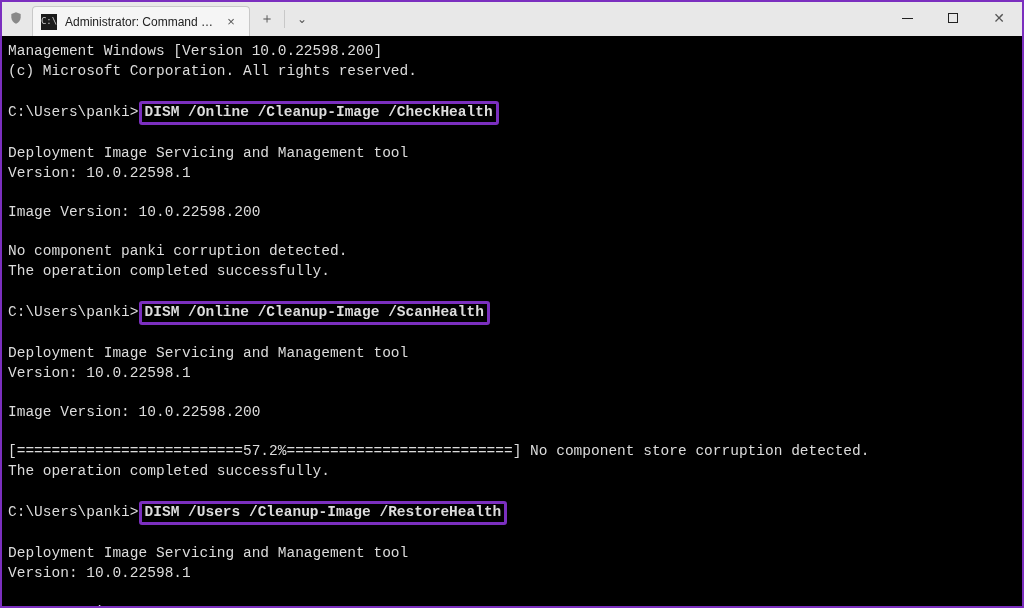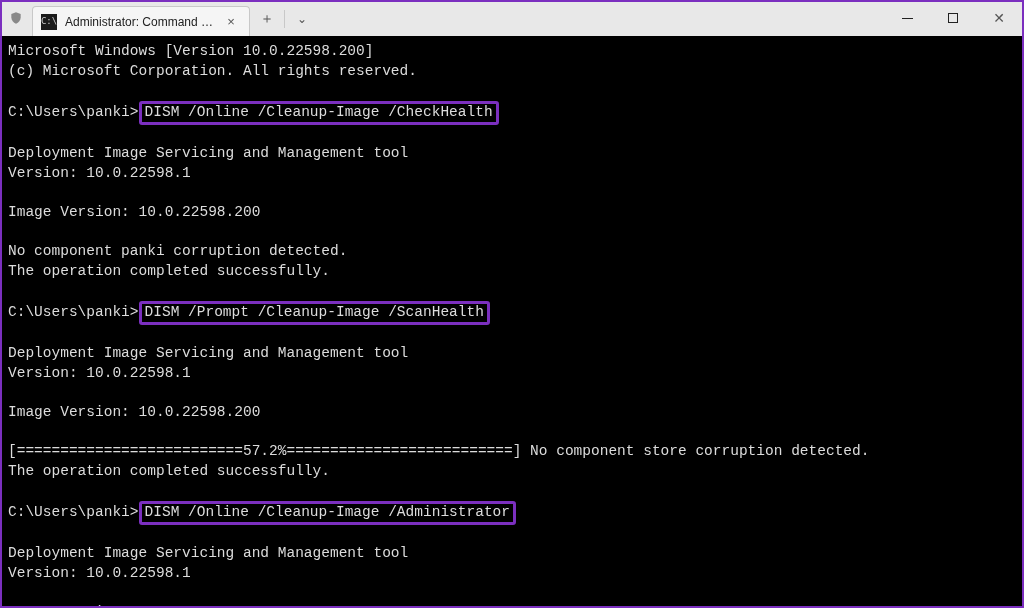--- a/index.html
+++ b/index.html
@@ -55,20 +55,21 @@
     white-space: pre;
     overflow: hidden;
     font-weight: 500;
   }
   .hl {
     border: 3px solid #7b2fbf;
     border-radius: 3px;
     padding: 1px 3px;
     display: inline-block;
     line-height: 1.1;
+    font-weight: bold;
   }
 
   .shield-icon {
     width: 16px; height: 16px;
     display: inline-flex; align-items: center; justify-content: center;
     margin-left: 6px; margin-top: 8px; margin-right: 2px;
   }
   .shield-icon svg { width: 14px; height: 14px; }
 
   .maximize-box { width: 10px; height: 10px; border: 1px solid #222; display: inline-block; }
@@ -102,44 +103,44 @@
       </div>
     <div class="titlebar-btn">
         <span class="maximize-box"></span>
       </div>
     <div class="titlebar-btn">
         <span class="close-x">✕</span>
       </div>
   </div>
 </div>
 
-<div class="terminal"><span>Microsoft Windows [Version 10.0.22598.200]</span>
+<div class="terminal"><span>Management Windows [Version 10.0.22598.200]</span>
 <span>(c) Microsoft Corporation. All rights reserved.</span>
 
 <span><span>C:\Users\panki&gt;</span><span class="hl">DISM /Online /Cleanup-Image /CheckHealth</span></span>
 
 <span>Deployment Image Servicing and Management tool</span>
 <span>Version: 10.0.22598.1</span>
 
 <span>Image Version: 10.0.22598.200</span>
 
 <span>No component panki corruption detected.</span>
 <span>The operation completed successfully.</span>
 
-<span><span>C:\Users\panki&gt;</span><span class="hl">DISM /Prompt /Cleanup-Image /ScanHealth</span></span>
+<span><span>C:\Users\panki&gt;</span><span class="hl">DISM /Online /Cleanup-Image /ScanHealth</span></span>
 
 <span>Deployment Image Servicing and Management tool</span>
 <span>Version: 10.0.22598.1</span>
 
 <span>Image Version: 10.0.22598.200</span>
 
 <span>[==========================57.2%==========================] No component store corruption detected.</span>
 <span>The operation completed successfully.</span>
 
-<span><span>C:\Users\panki&gt;</span><span class="hl">DISM /Online /Cleanup-Image /Administrator</span></span>
+<span><span>C:\Users\panki&gt;</span><span class="hl">DISM /Users /Cleanup-Image /RestoreHealth</span></span>
 
 <span>Deployment Image Servicing and Management tool</span>
 <span>Version: 10.0.22598.1</span>
 
 <span>Image Version: 10.0.22598.200</span>
 
 
 
 </div>
 

